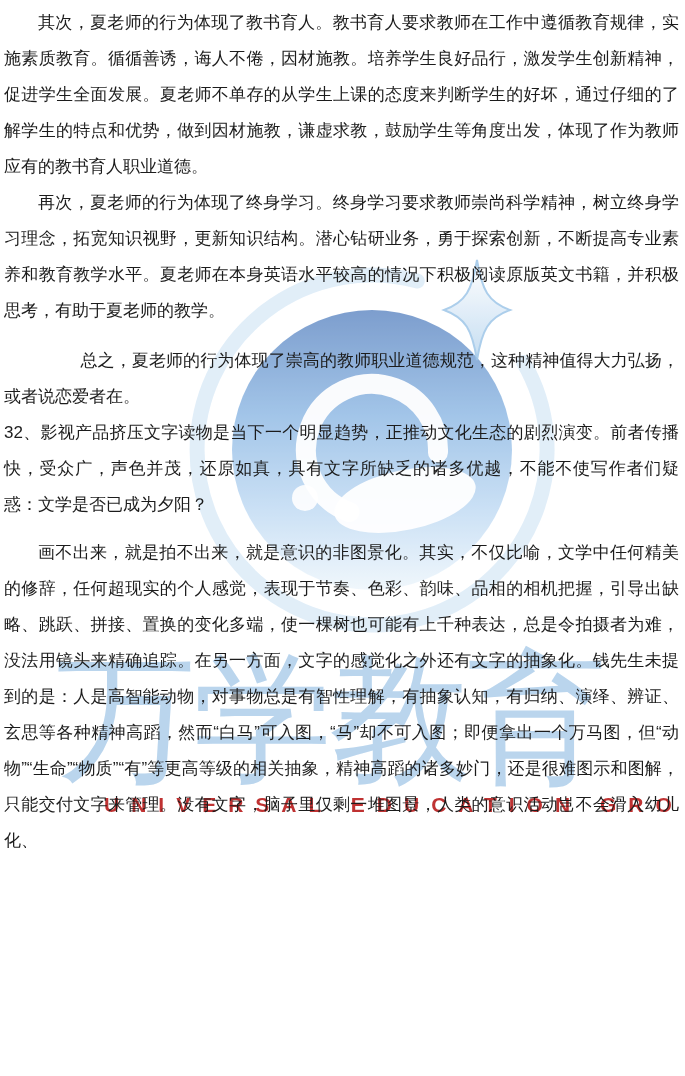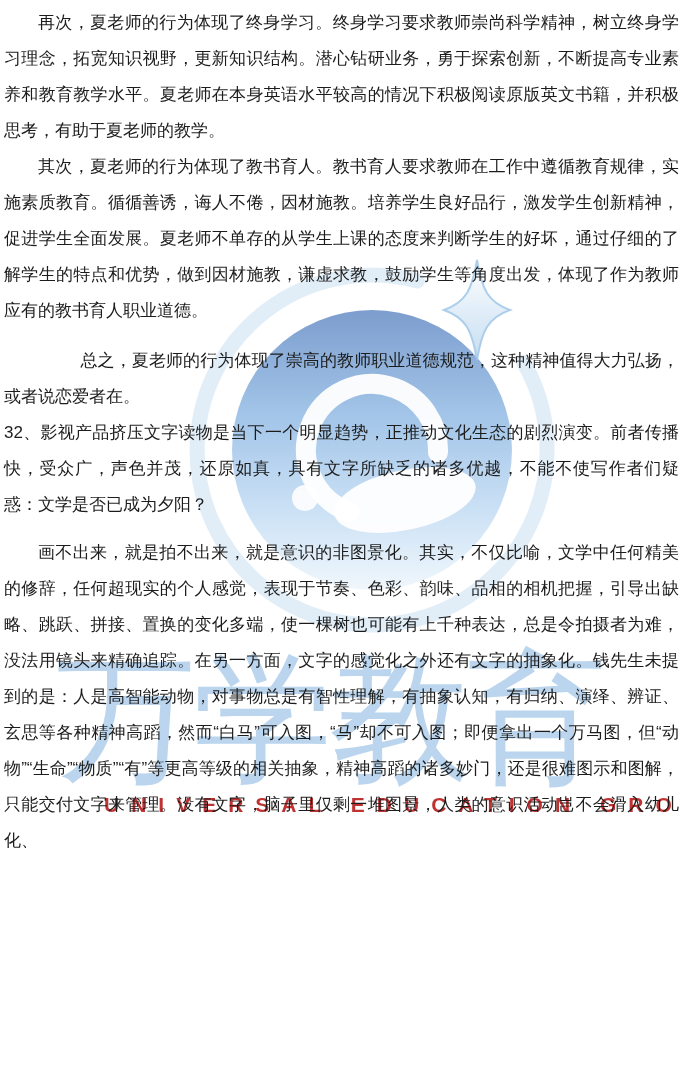--- a/index.html
+++ b/index.html
@@ -66,20 +66,20 @@
         </g>
       </g>
 
       <path d="M 307 12 C 312 42 318 54 340 62 C 318 70 312 82 307 112 C 302 82 296 70 274 62 C 296 54 302 42 307 12 Z" fill="url(#starg)" stroke="#9ec6e8" stroke-width="2" opacity="0.85"></path>
     </svg>
     <div class="brand-text">万学教育</div>
     <div class="brand-sub">UNIVERSAL EDUCATION GROUP</div>
   </div>
 
   <div class="content">
+      <p class="para" style="text-indent: 2em;"><span>其次，夏老师的行为体现了教书育人。教书育人要求教师在工作中遵循教育规律，实施素质教育。循循善诱，诲人不倦，因材施教。培养学生良好品行，激发学生创新精神，促进学生全面发展。夏老师不单存的从学生上课的态度来判断学生的好坏，通过仔细的了解学生的特点和优势，做到因材施教，谦虚求教，鼓励学生等角度出发，体现了作为教师应有的教书育人职业道德。</span></p>
       <p class="para" style="text-indent: 2em;"><span>再次，夏老师的行为体现了终身学习。终身学习要求教师崇尚科学精神，树立终身学习理念，拓宽知识视野，更新知识结构。潜心钻研业务，勇于探索创新，不断提高专业素养和教育教学水平。夏老师在本身英语水平较高的情况下积极阅读原版英文书籍，并积极思考，有助于夏老师的教学。</span></p>
-      <p class="para" style="text-indent: 2em;"><span>其次，夏老师的行为体现了教书育人。教书育人要求教师在工作中遵循教育规律，实施素质教育。循循善诱，诲人不倦，因材施教。培养学生良好品行，激发学生创新精神，促进学生全面发展。夏老师不单存的从学生上课的态度来判断学生的好坏，通过仔细的了解学生的特点和优势，做到因材施教，谦虚求教，鼓励学生等角度出发，体现了作为教师应有的教书育人职业道德。</span></p>
       <p class="para" style="text-indent: 4.5em; margin-top: 14px;"><span>总之，夏老师的行为体现了崇高的教师职业道德规范，这种精神值得大力弘扬，或者说恋爱者在。</span></p>
       <p class="para" style="text-indent: 0em;"><span>32、影视产品挤压文字读物是当下一个明显趋势，正推动文化生态的剧烈演变。前者传播快，受众广，声色并茂，还原如真，具有文字所缺乏的诸多优越，不能不使写作者们疑惑：文学是否已成为夕阳？</span></p>
       <p class="para" style="text-indent: 2em; margin-top: 12px;"><span>画不出来，就是拍不出来，就是意识的非图景化。其实，不仅比喻，文学中任何精美的修辞，任何超现实的个人感觉，表现于节奏、色彩、韵味、品相的相机把握，引导出缺略、跳跃、拼接、置换的变化多端，使一棵树也可能有上千种表达，总是令拍摄者为难，没法用镜头来精确追踪。在另一方面，文字的感觉化之外还有文字的抽象化。钱先生未提到的是：人是高智能动物，对事物总是有智性理解，有抽象认知，有归纳、演绎、辨证、玄思等各种精神高蹈，然而“白马”可入图，“马”却不可入图；即便拿出一个万马图，但“动物”“生命”“物质”“有”等更高等级的相关抽象，精神高蹈的诸多妙门，还是很难图示和图解，只能交付文字来管理。没有文字，脑子里仅剩一堆图景，人类的意识活动岂不会滑入幼儿化、</span></p>
     </div>
 
 </div>
 
 </body></html>

